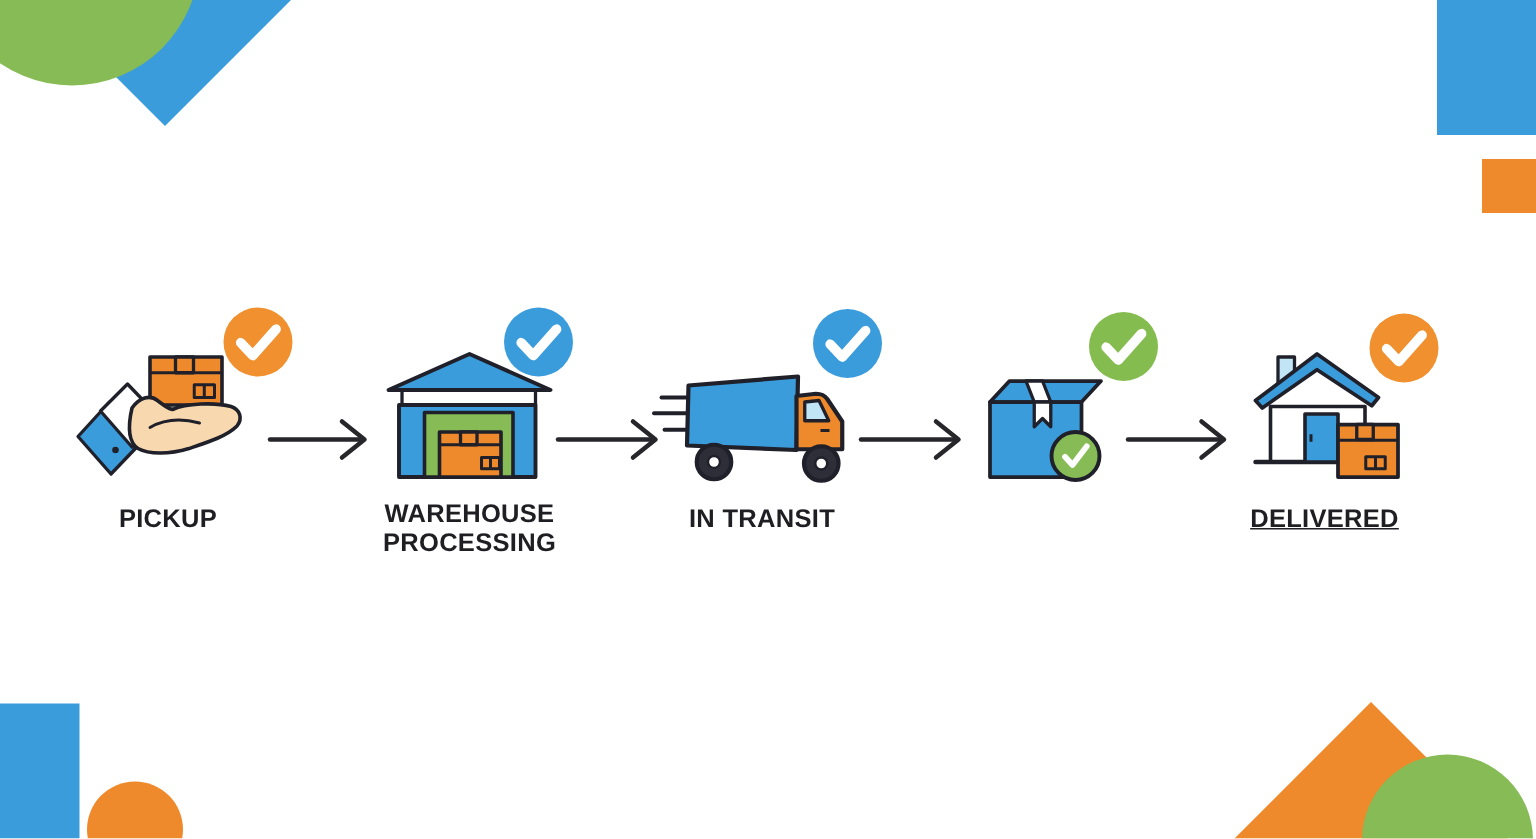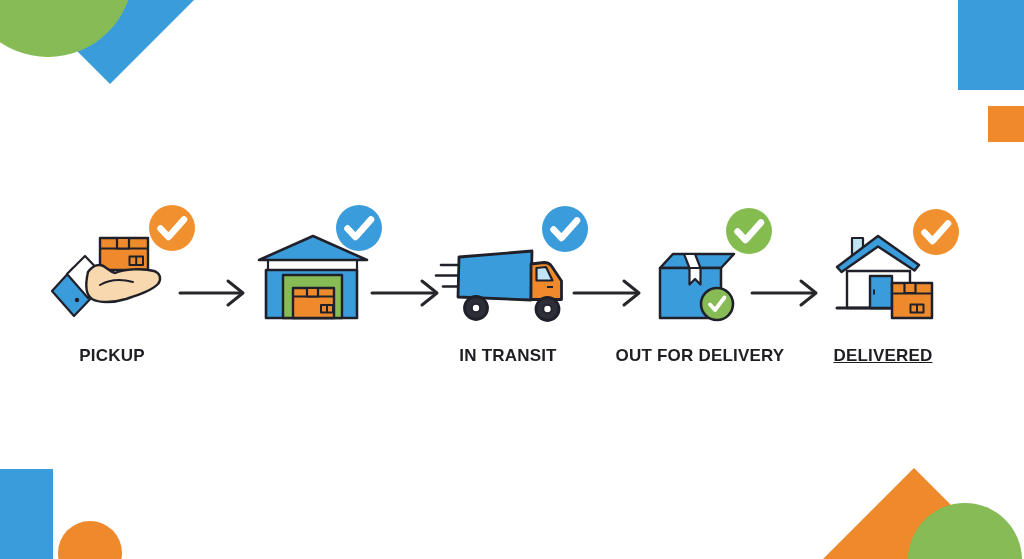--- a/index.html
+++ b/index.html
@@ -25,21 +25,21 @@
   .f-green{fill:var(--green);}
   .f-skin{fill:var(--skin);}
   .f-white{fill:var(--white);}
   .f-dark{fill:var(--outline);}
   .nf{fill:none;}
   .ol{stroke:var(--outline);}
   .rj{stroke-linejoin:round;stroke-linecap:round;}
   .stage-label{
     position:absolute;transform:translateX(-50%);
     font-weight:700;font-size:17px;line-height:19px;color:var(--text);
-    letter-spacing:.2px;white-space:pre-line;text-align:center;margin-top:10px;
+    letter-spacing:.2px;white-space:pre-line;text-align:center;
   }
 </style>
 </head>
 <body>
 
 <div class="canvas">
 
   <svg class="gfx" width="1024" height="559" viewBox="0 0 1024 559">
 
     <g>
@@ -176,16 +176,17 @@
         <polyline points="737.5,231.5 745.5,240 761,222.5" fill="none" stroke="#ffffff" stroke-width="6.5" stroke-linecap="round" stroke-linejoin="round"></polyline>
       </g>
       <g>
         <circle cx="936" cy="232" r="23" style="fill: rgb(240, 144, 46);"></circle>
         <polyline points="924.5,232.5 932.5,241 948,223.5" fill="none" stroke="#ffffff" stroke-width="6.5" stroke-linecap="round" stroke-linejoin="round"></polyline>
       </g>
     </g>
   </svg>
 
   <div class="stage-label" style="left:112px;top:336px;">PICKUP</div>
+  <div class="stage-label" style="left:313px;top:333px;">WAREHOUSE
+PROCESSING</div>
   <div class="stage-label" style="left:508px;top:336px;text-align:right;">IN TRANSIT</div>
-  <div class="stage-label" style="left:700px;top:336px;">OUT FOR DELIVERY</div>
   <div class="stage-label" style="left:883px;top:336px;text-decoration:underline;">DELIVERED</div>
 </div>
 
 </body></html>

